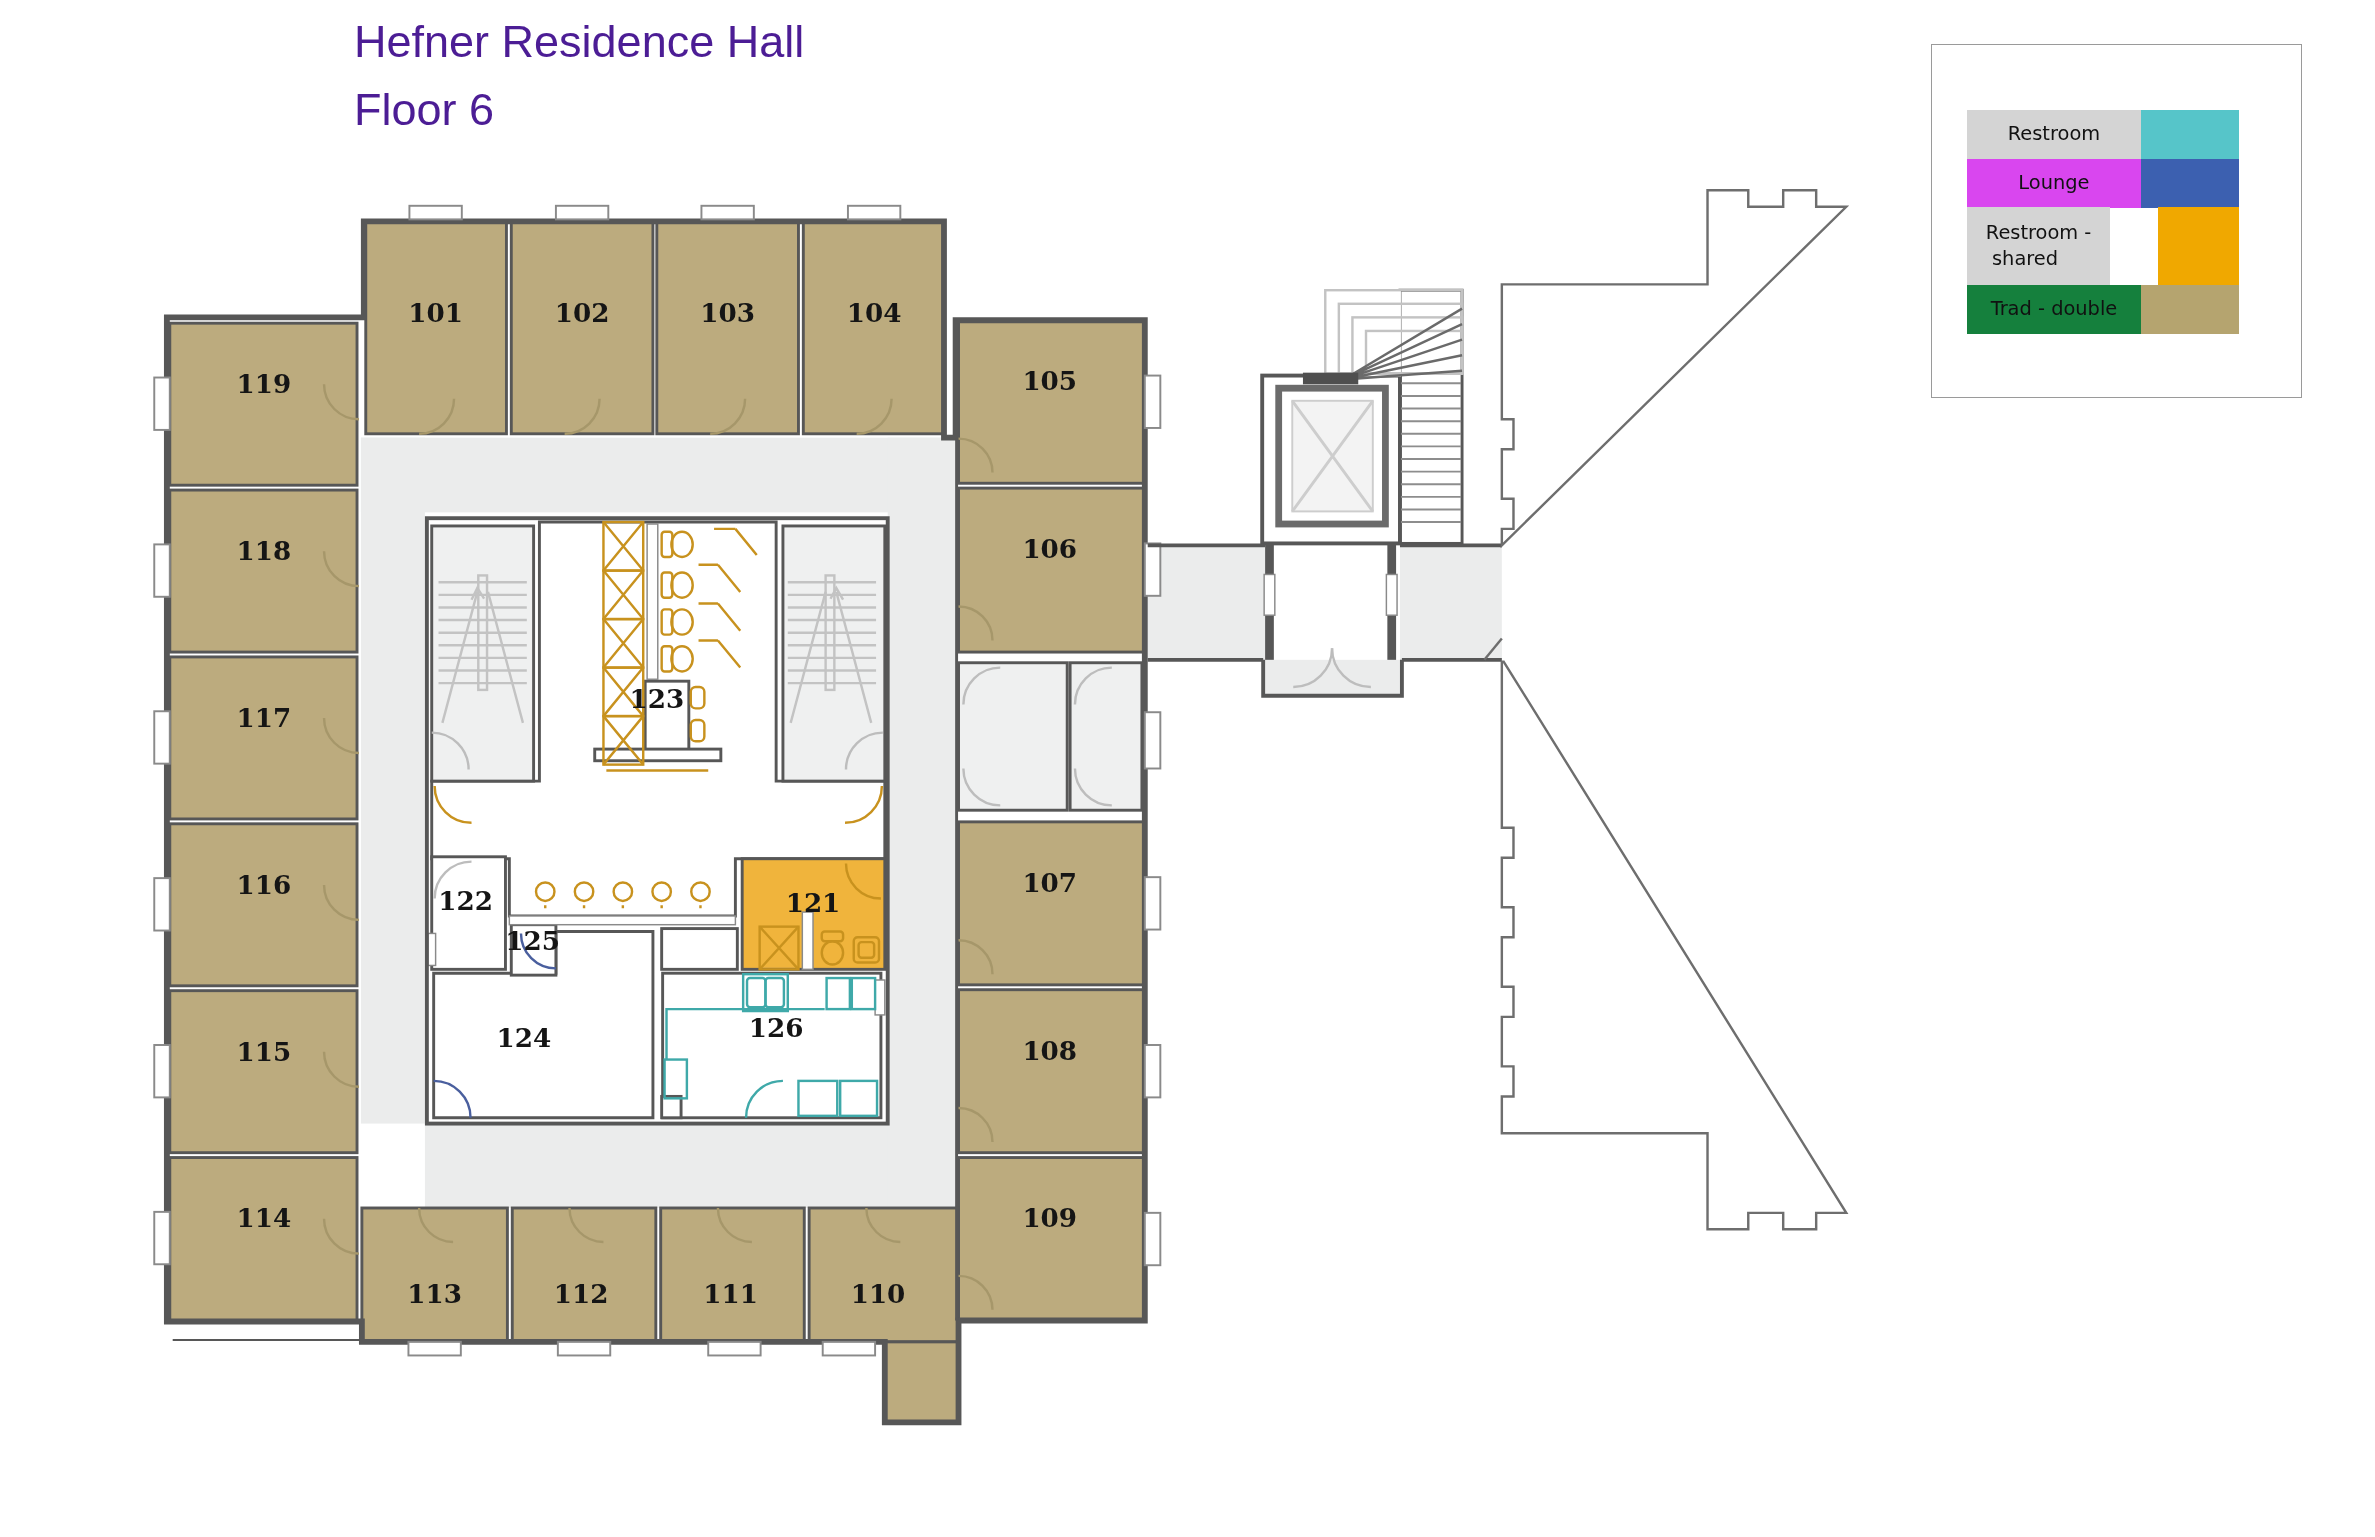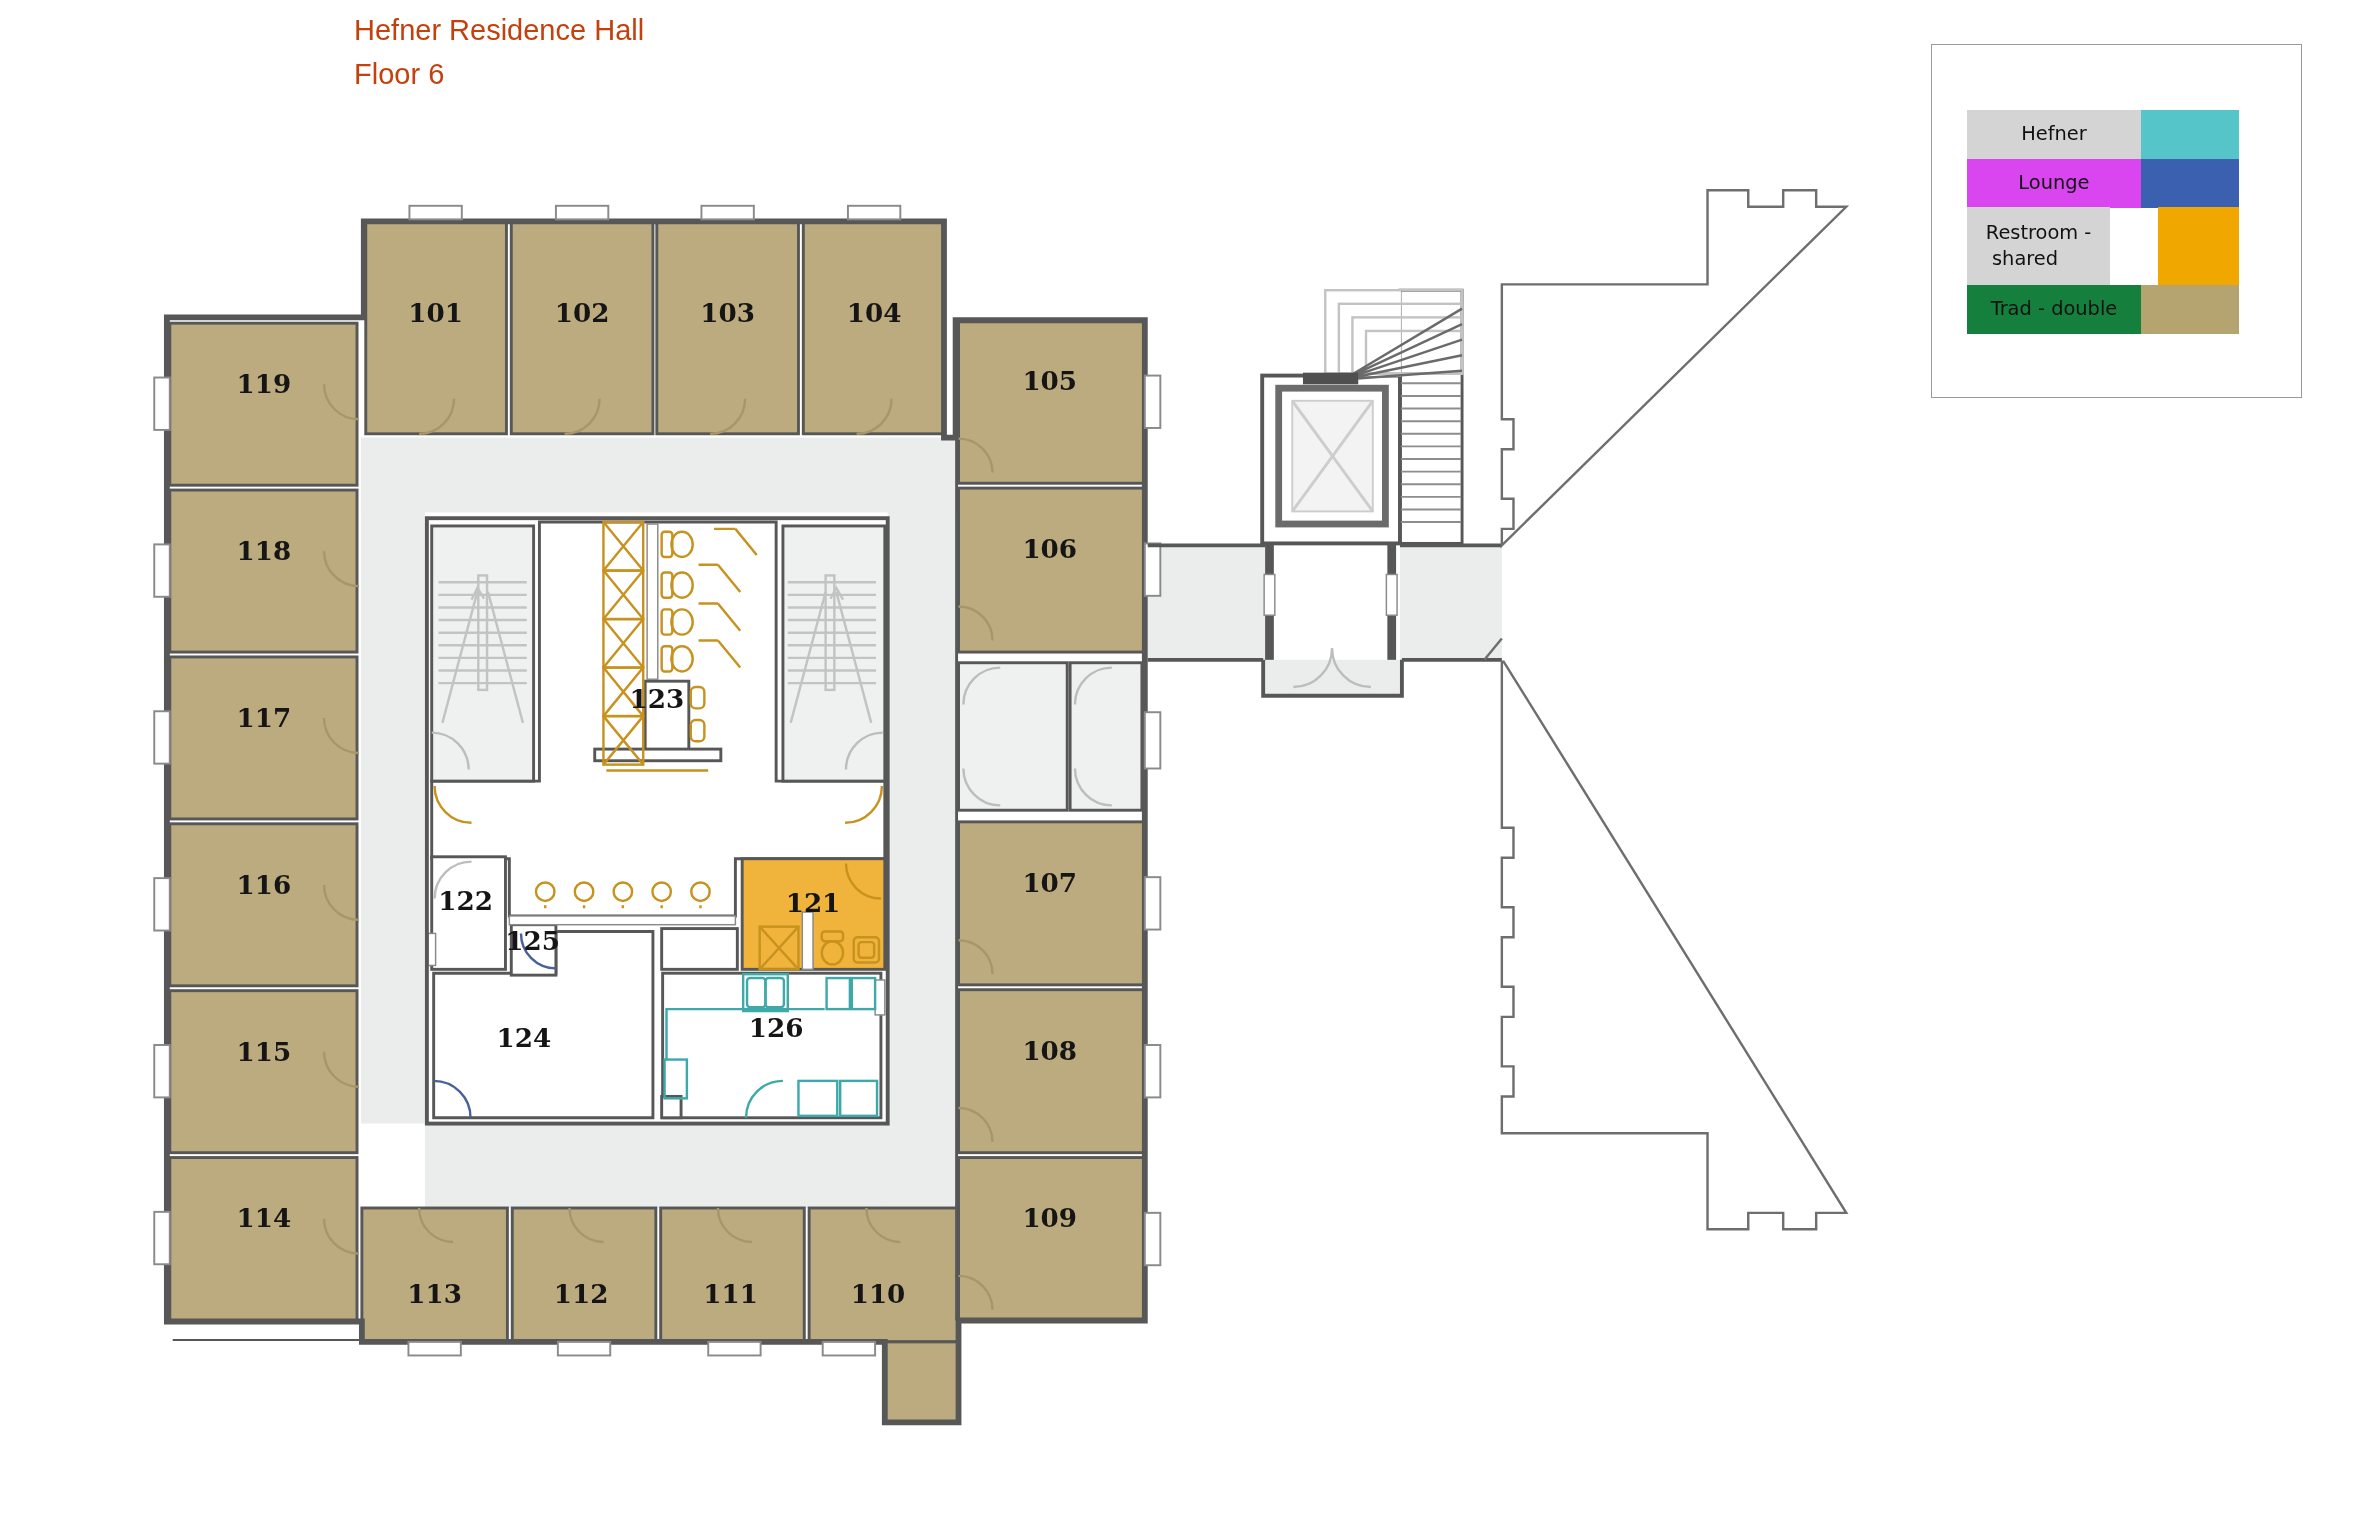--- a/index.html
+++ b/index.html
@@ -1,19 +1,19 @@
 <!DOCTYPE html>
 <html><head>
 <meta charset="utf-8">
 <style>
   html,body{margin:0;padding:0;background:#ffffff;}
   .stage{position:relative;width:2375px;height:1537px;background:#fff;overflow:hidden;
          font-family:"Liberation Sans",sans-serif;}
   .plan-svg{position:absolute;left:0;top:0;}
-  .title{position:absolute;left:354px;top:7.8px;font-size:29px;line-height:1.52;color:#c2410c;
+  .title{position:absolute;left:354px;top:7.8px;font-size:45px;line-height:1.52;color:#4c1d95;
          font-family:"Liberation Sans",sans-serif;white-space:pre-line;}
   .legend{position:absolute;left:1931px;top:44px;width:371px;height:354px;background:#fff;
           border:1.9px solid #9a9a9a;box-sizing:border-box;}
   .legend-row{position:absolute;left:35px;width:272px;display:flex;}
   .legend-label{width:179px;display:flex;flex-direction:column;justify-content:center;align-items:center;
                 font-family:"DejaVu Sans","Liberation Sans",sans-serif;font-size:19.4px;color:#111;text-align:center;line-height:1.35;}
   .legend-swatch{width:101px;}
   .room-label{font-family:"DejaVu Serif","Liberation Serif",serif;font-weight:bold;font-size:27px;fill:#151515;}
   .wall{stroke:#575757;fill:none;}
   .thinwall{stroke:#8a8a8a;fill:#fff;}
@@ -285,21 +285,21 @@
         <text x="480" y="938" text-anchor="middle" class="room-label">122</text>
         <text x="549" y="979" text-anchor="middle" class="room-label">125</text>
         <text x="677" y="730" text-anchor="middle" class="room-label">123</text>
         <text x="540" y="1079" text-anchor="middle" class="room-label">124</text>
         <text x="800" y="1069" text-anchor="middle" class="room-label">126</text>
       </g>
   </svg>
 
   <div class="legend">
     <div class="legend-row" style="top:65px;height:49px;">
-      <div class="legend-label" style="background: rgb(212, 212, 212);">Hefner</div>
+      <div class="legend-label" style="background: rgb(212, 212, 212);">Restroom</div>
       <div class="legend-swatch" style="background: rgb(86, 197, 201);"></div>
     </div>
     <div class="legend-row" style="top:114px;height:49px;">
       <div class="legend-label" style="background: #d946ef;">Lounge</div>
       <div class="legend-swatch" style="background: rgb(60, 96, 176);"></div>
     </div>
     <div class="legend-row" style="top:162px;height:78px;gap:48px;">
       <div class="legend-label" style="background: rgb(212, 212, 212);">
           <span>Restroom -</span>
           <span style="align-self:flex-start;margin-left:25px;">shared</span>

